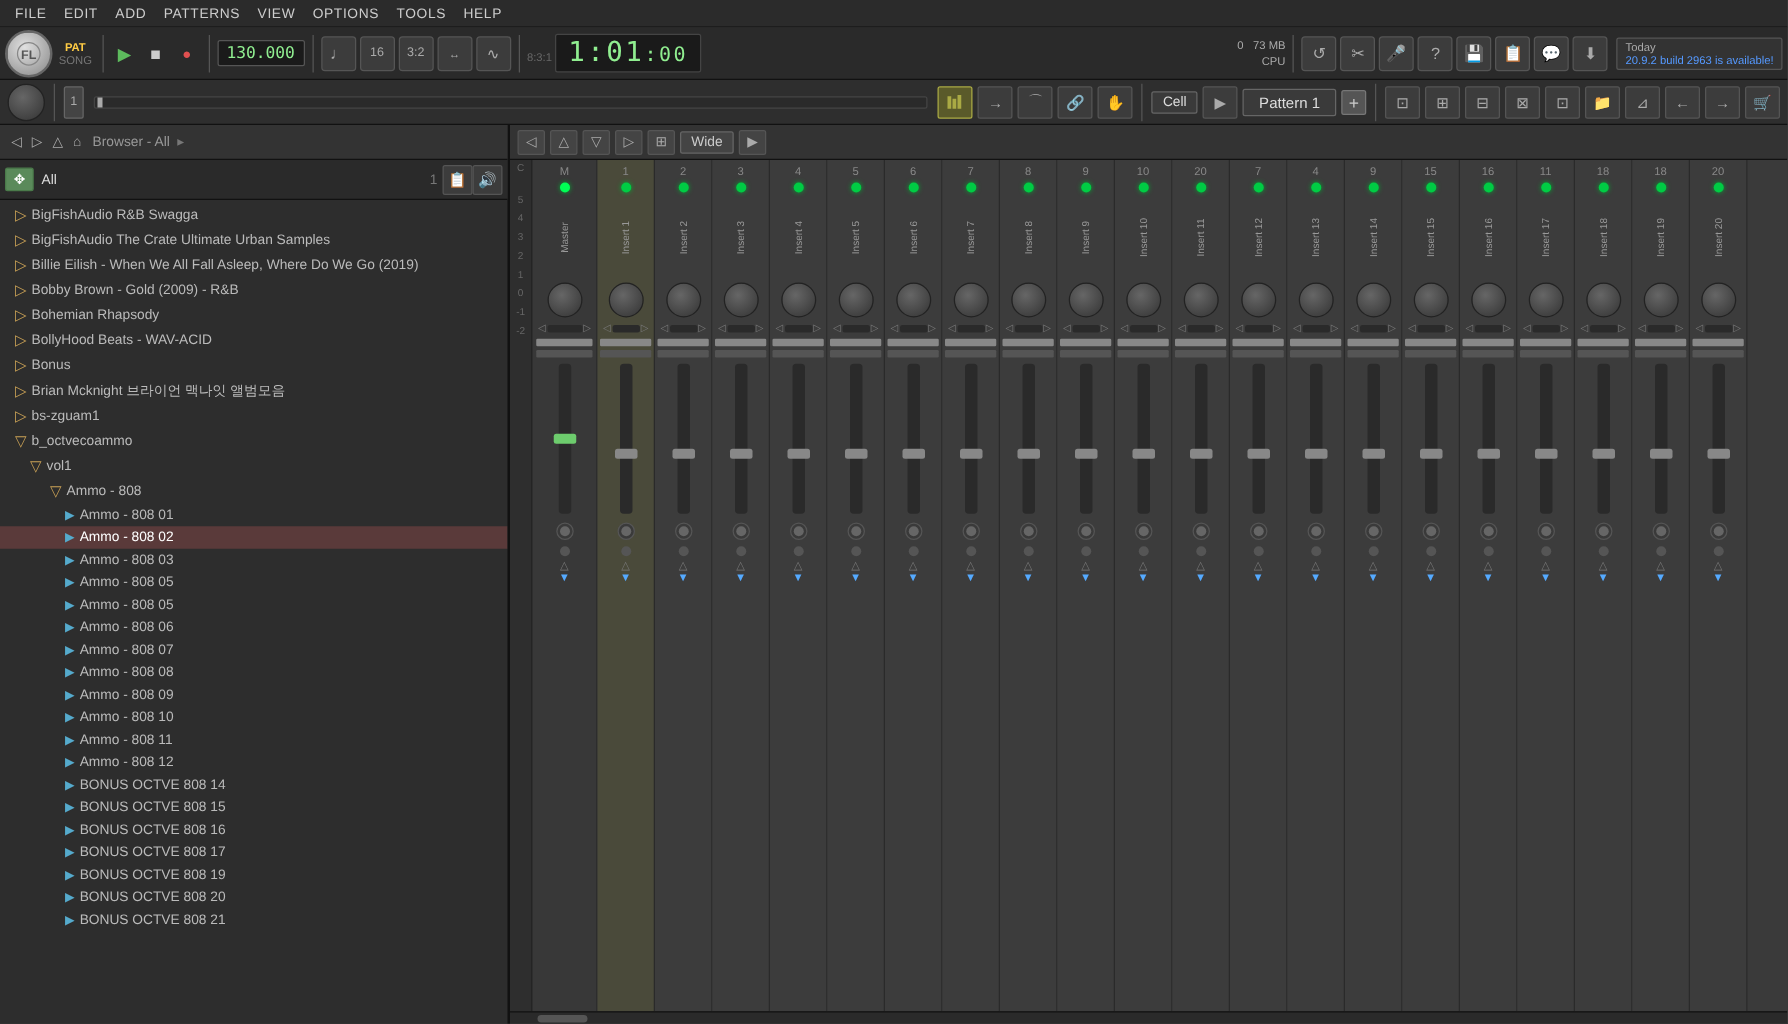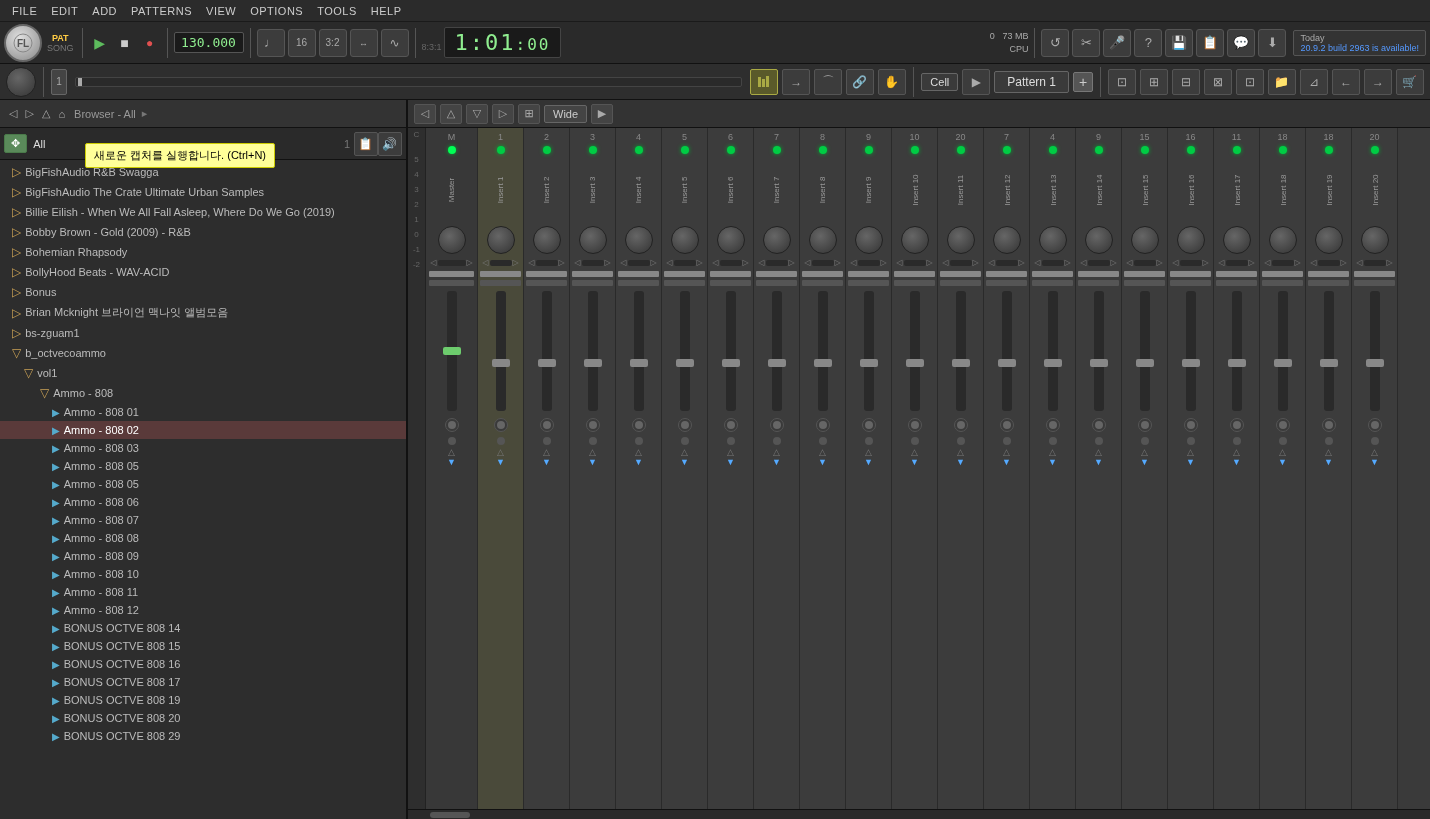--- a/index.html
+++ b/index.html
@@ -601,21 +601,20 @@
           <span>✥</span>
         </div>
         <div style="margin-left:6px;font-size:11px;color:#ddd;">All</div>
         <div style="flex:1"></div>
         <div style="font-size:11px;color:#777;">1</div>
         <div class="browser-icon-btn" style="margin-left:4px;">📋</div>
         <div class="browser-icon-btn">🔊</div>
       </div>
     </div>
 
-    <div class="tooltip">새로운 캡처를 실행합니다. (Ctrl+N)</div>
 
     <div id="browser-list">
 
     <div class="browser-item" style="padding-left: 12px;">
           <span class="folder-icon">▷</span> 
           <span>BigFishAudio R&amp;B Swagga</span>
         </div>
         <div class="browser-item" style="padding-left: 12px;">
           <span class="folder-icon">▷</span> 
           <span>BigFishAudio The Crate  Ultimate Urban Samples</span>
@@ -727,21 +726,21 @@
         <div class="browser-item" style="padding-left: 52px;">
           <span class="audio-icon">▶</span> 
           <span>BONUS  OCTVE 808 19</span>
         </div>
         <div class="browser-item" style="padding-left: 52px;">
           <span class="audio-icon">▶</span> 
           <span>BONUS  OCTVE 808 20</span>
         </div>
         <div class="browser-item" style="padding-left: 52px;">
           <span class="audio-icon">▶</span> 
-          <span>BONUS  OCTVE 808 29</span>
+          <span>BONUS  OCTVE 808 21</span>
         </div>
       </div>
   </div>
 
   <div id="mixer">
 
     <div id="mixer-toolbar">
       <div class="mixer-tb-btn">◁</div>
       <div class="mixer-tb-btn">△</div>
       <div class="mixer-tb-btn">▽</div>

